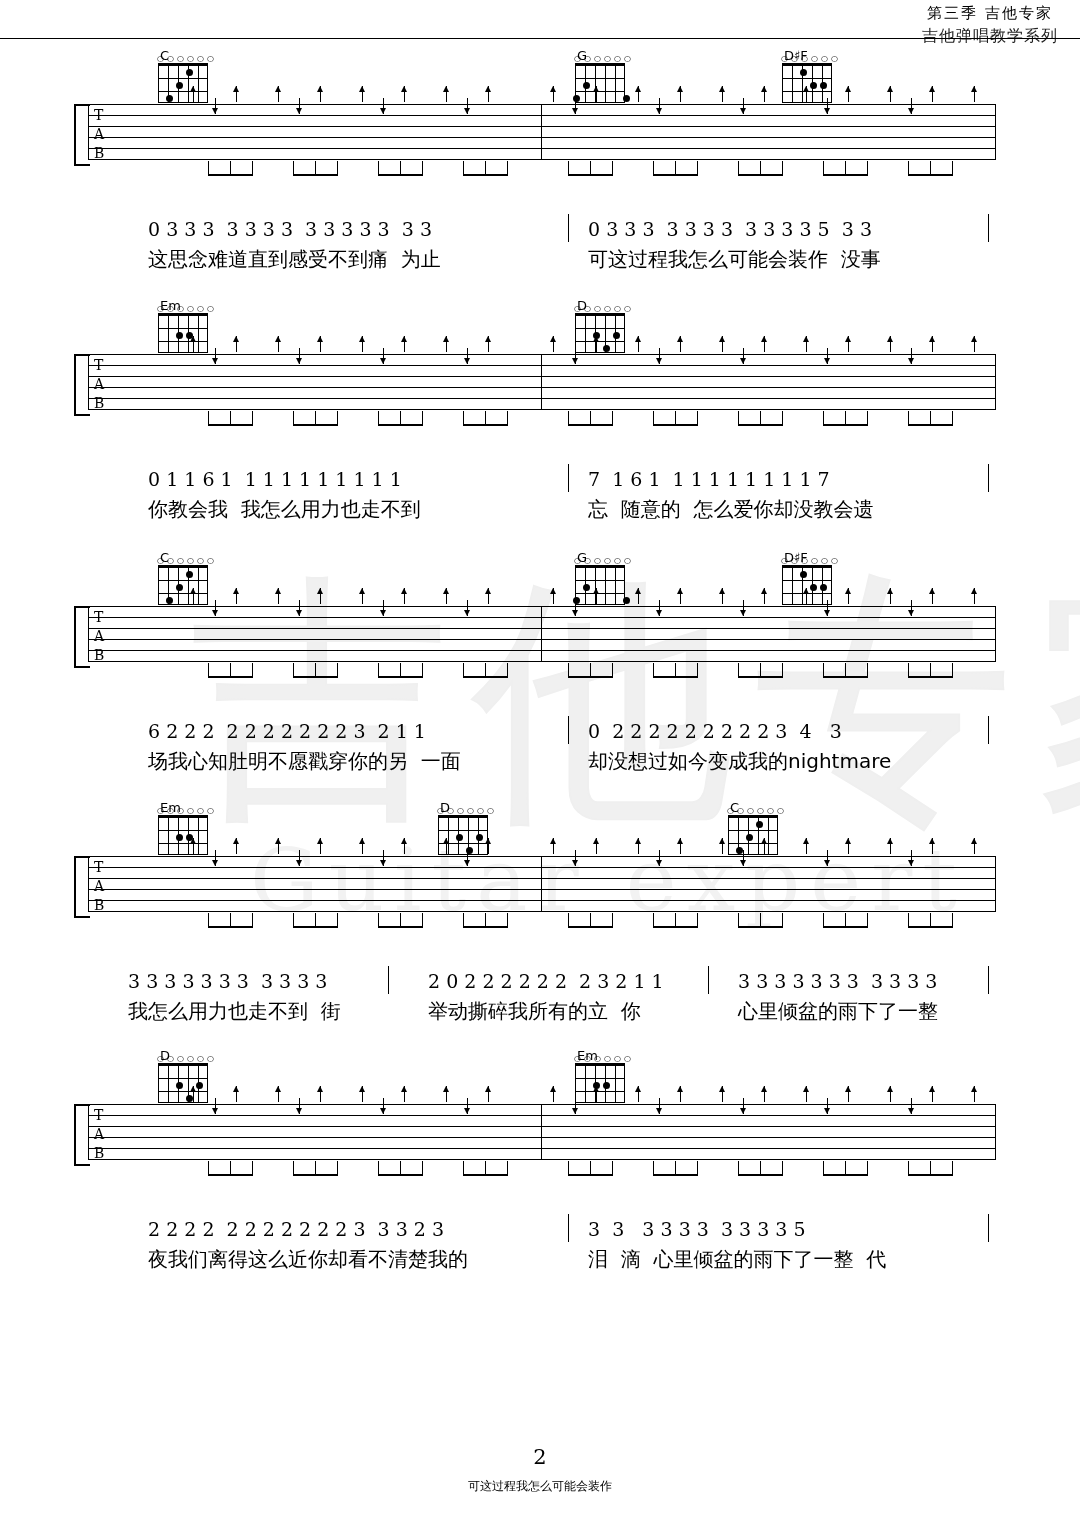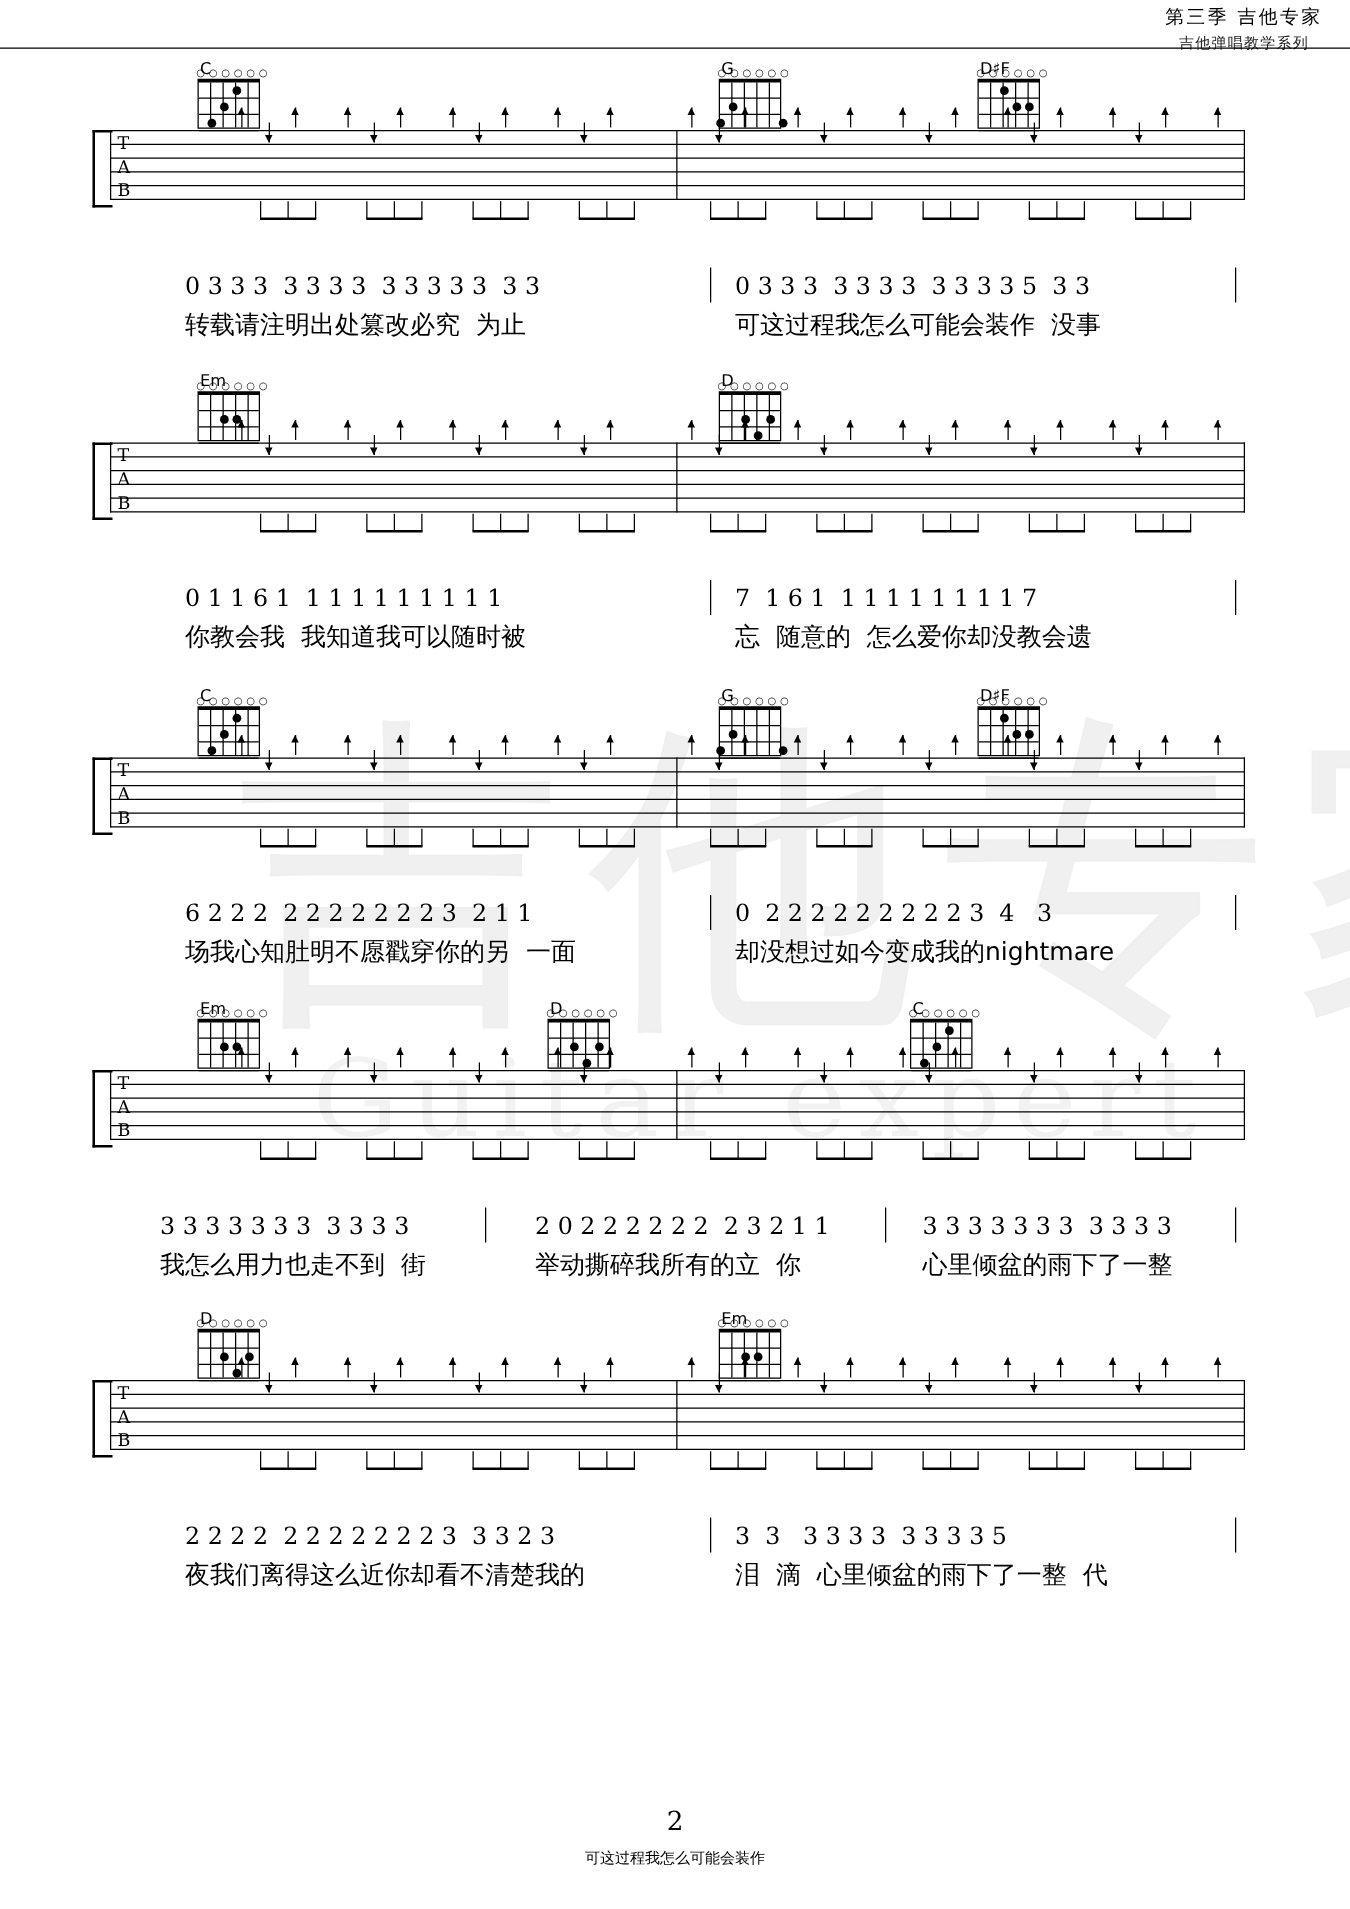--- a/index.html
+++ b/index.html
@@ -7,21 +7,21 @@
     width:1080px;height:1527px;position:relative;
     background:#ffffff;
     font-family:"Liberation Sans", sans-serif;
     color:#000;
     overflow:hidden;
   }
   
   .header{position:absolute;top:0;right:0;width:100%;height:42px;}
   .header-box{position:absolute;right:22px;top:4px;text-align:center;}
   .header-title{font-size:15px;letter-spacing:2px;font-family:"DejaVu Sans",sans-serif;}
-  .header-sub{font-size:12px;letter-spacing:1px;margin-top:3px;color:#222;font-family:"DejaVu Sans",sans-serif;}
+  .header-sub{font-size:16px;letter-spacing:1px;margin-top:3px;color:#222;font-family:"DejaVu Sans",sans-serif;}
   .header-rule{position:absolute;left:0;top:38px;width:100%;height:1px;background:#000;}
 
   
   .watermark{
     position:absolute;left:0;top:430px;width:1080px;height:560px;
     pointer-events:none;user-select:none;
   }
   .wm-cn{
     position:absolute;left:190px;top:100px;
     font-size:260px;color:#f0f0f0;
@@ -253,21 +253,21 @@
             <div class="beam" style="left: 0px; top: 13px; width: 45px;"></div>
           </div>
           <div class="beamgrp" style="left: 820px; top: 57px; width: 46px; height: 16px;">
             <div class="stem" style="left: 0px;"></div>
             <div class="stem" style="left: 22px;"></div>
             <div class="stem" style="left: 44px;"></div>
             <div class="beam" style="left: 0px; top: 13px; width: 45px;"></div>
           </div>
         </div>
         <div class="numline" style="left: 60px; top: 170px;">0 3 3 3  3 3 3 3  3 3 3 3 3  3 3</div>
-        <div class="lyricline" style="left: 60px; top: 198px;">转载请注明出处篡改必究  为止</div>
+        <div class="lyricline" style="left: 60px; top: 198px;">这思念难道直到感受不到痛  为止</div>
         <div class="numline" style="left: 500px; top: 170px;">0 3 3 3  3 3 3 3  3 3 3 3 5  3 3</div>
         <div class="lyricline" style="left: 500px; top: 198px; text-align: right;">可这过程我怎么可能会装作  没事</div>
         <div style="position: absolute; left: 480px; top: 166px; width: 1px; height: 28px; background: rgb(0, 0, 0);"></div>
         <div style="position: absolute; left: 900px; top: 166px; width: 1px; height: 28px; background: rgb(0, 0, 0);"></div>
       </div>
     </div>
     <div class="system" style="top: 298px; height: 240px;">
       <div class="brace" style="top: 56px; height: 58px;"></div>
       <div class="sys-inner">
         <div class="chord" style="left: 70px; top: 0px;">
@@ -403,21 +403,21 @@
             <div class="beam" style="left: 0px; top: 13px; width: 45px;"></div>
           </div>
           <div class="beamgrp" style="left: 820px; top: 57px; width: 46px; height: 16px;">
             <div class="stem" style="left: 0px;"></div>
             <div class="stem" style="left: 22px;"></div>
             <div class="stem" style="left: 44px;"></div>
             <div class="beam" style="left: 0px; top: 13px; width: 45px;"></div>
           </div>
         </div>
         <div class="numline" style="left: 60px; top: 170px;">0 1 1 6 1  1 1 1 1 1 1 1 1 1</div>
-        <div class="lyricline" style="left: 60px; top: 198px;">你教会我  我知道我可以随时被</div>
+        <div class="lyricline" style="left: 60px; top: 198px;">你教会我  我怎么用力也走不到</div>
         <div class="numline" style="left: 500px; top: 170px;">7  1 6 1  1 1 1 1 1 1 1 1 7</div>
         <div class="lyricline" style="left: 500px; top: 198px;">忘  随意的  怎么爱你却没教会遗</div>
         <div style="position: absolute; left: 480px; top: 166px; width: 1px; height: 28px; background: rgb(0, 0, 0);"></div>
         <div style="position: absolute; left: 900px; top: 166px; width: 1px; height: 28px; background: rgb(0, 0, 0);"></div>
       </div>
     </div>
     <div class="system" style="top: 550px; height: 240px;">
       <div class="brace" style="top: 56px; height: 58px;"></div>
       <div class="sys-inner">
         <div class="chord" style="left: 70px; top: 0px;">

